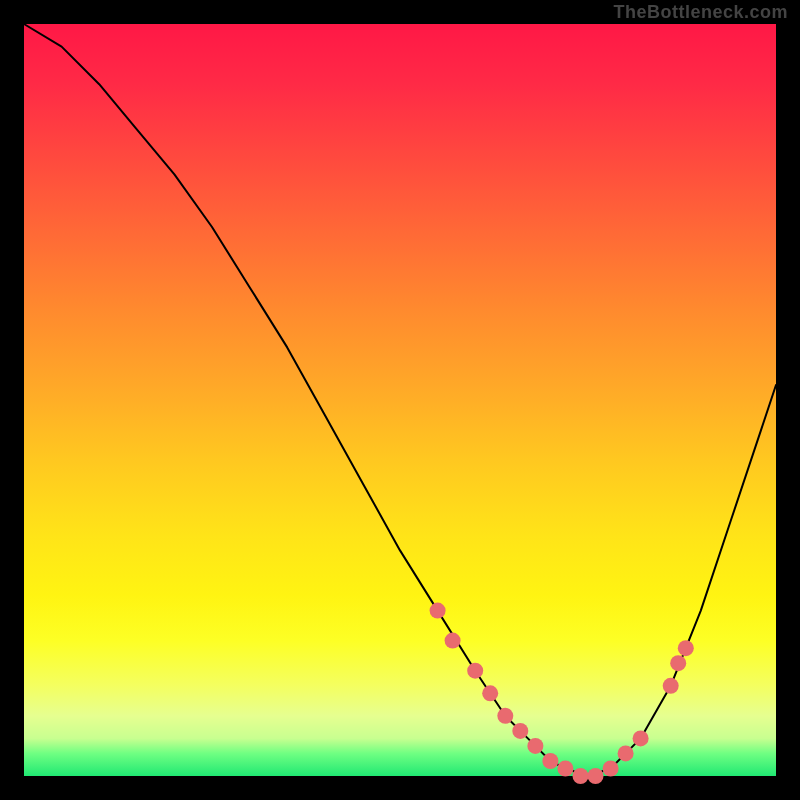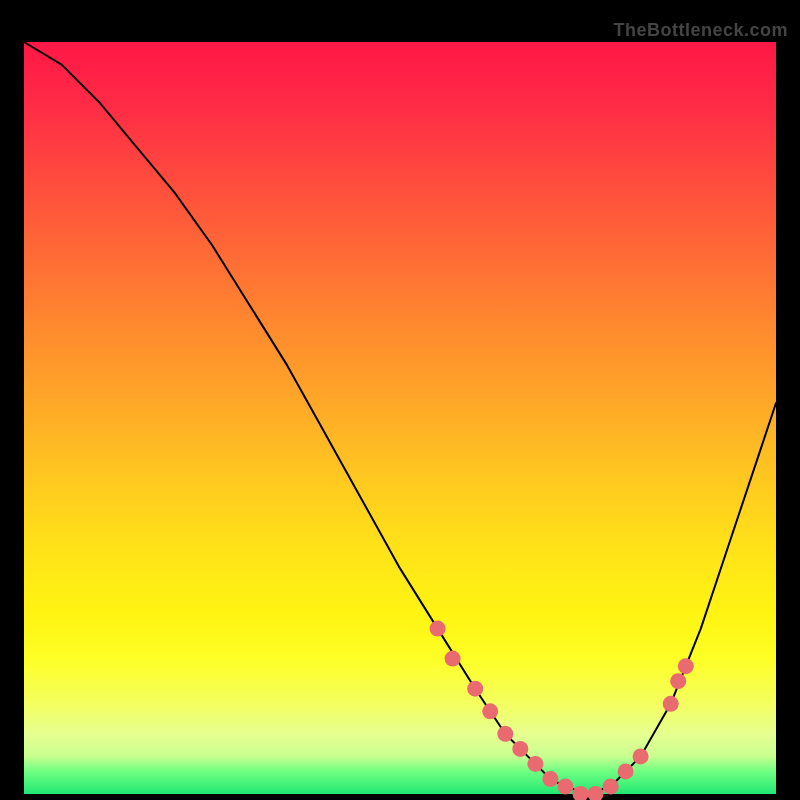--- a/index.html
+++ b/index.html
@@ -9,21 +9,20 @@
     height: 800px;
     background: #000;
     overflow: hidden;
     font-family: Arial, Helvetica, sans-serif;
   }
   .stage {
     position: relative;
     width: 800px;
     height: 584px;
     background: #000;
-    margin-top: 18px;
   }
   .watermark {
     position: absolute;
     top: 2px;
     right: 12px;
     color: #444;
     font-size: 18px;
     font-weight: 600;
     letter-spacing: 0.5px;
   }

